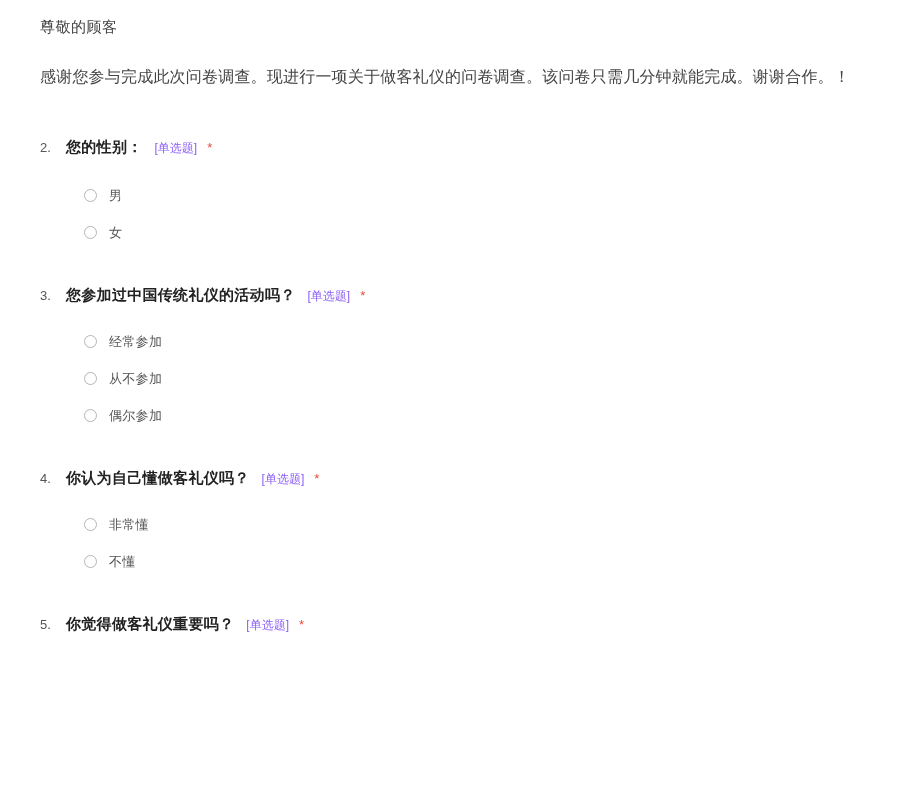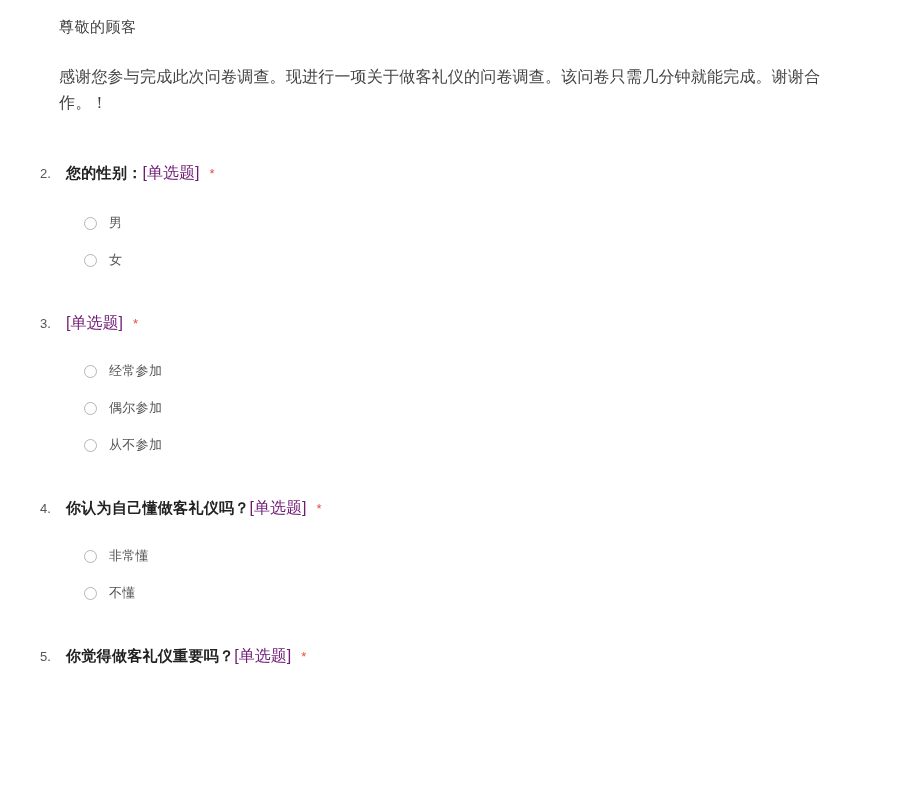--- a/index.html
+++ b/index.html
@@ -16,21 +16,20 @@
   }
   .page {
     width: 900px;
     height: 800px;
     position: relative;
     box-sizing: border-box;
     padding: 0;
   }
   .survey-header {
     padding: 18px 40px 0 40px;
-    margin-left: 19px;
   }
   .survey-title {
     font-size: 15px;
     color: #444444;
     font-weight: 400;
     letter-spacing: 0.5px;
   }
   .survey-intro {
     margin-top: 27px;
     font-size: 16px;
@@ -56,22 +55,23 @@
     color: #555555;
     font-weight: 400;
   }
   .q-title {
     font-size: 15px;
     font-weight: bold;
     color: #222222;
     letter-spacing: 0.3px;
   }
   .q-type {
-    font-size: 16px;
-    color: #701a75;
+    font-size: 12px;
+    color: #8b5cf6;
+    margin-left: 12px;
     font-weight: 400;
   }
   .q-required {
     color: #e74c3c;
     font-size: 13px;
     margin-left: 10px;
   }
   .options {
     margin-top: 28px;
     padding-left: 44px;
@@ -125,35 +125,36 @@
         <div class="option">
           <span class="radio"></span>
           <span class="opt-label">女</span>
         </div>
       </div>
     </div>
 
     <div class="question">
       <div class="q-head">
         <span class="q-num">3.</span>
+        <span class="q-title">您参加过中国传统礼仪的活动吗？</span>
         <span class="q-type">[单选题]</span>
         <span class="q-required">*</span>
       </div>
       <div class="options">
         <div class="option">
           <span class="radio"></span>
           <span class="opt-label">经常参加</span>
         </div>
         <div class="option">
           <span class="radio"></span>
-          <span class="opt-label">偶尔参加</span>
+          <span class="opt-label">从不参加</span>
         </div>
         <div class="option">
           <span class="radio"></span>
-          <span class="opt-label">从不参加</span>
+          <span class="opt-label">偶尔参加</span>
         </div>
       </div>
     </div>
 
     <div class="question">
       <div class="q-head">
         <span class="q-num">4.</span>
         <span class="q-title">你认为自己懂做客礼仪吗？</span>
         <span class="q-type">[单选题]</span>
         <span class="q-required">*</span>

